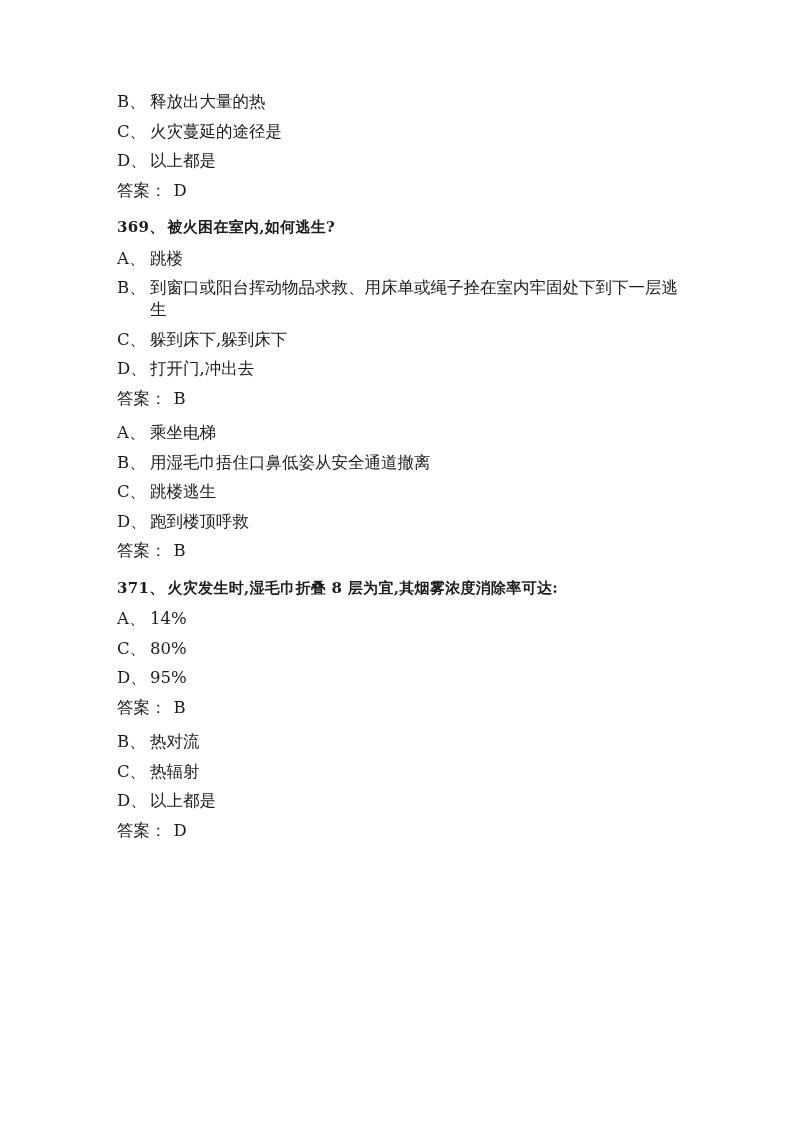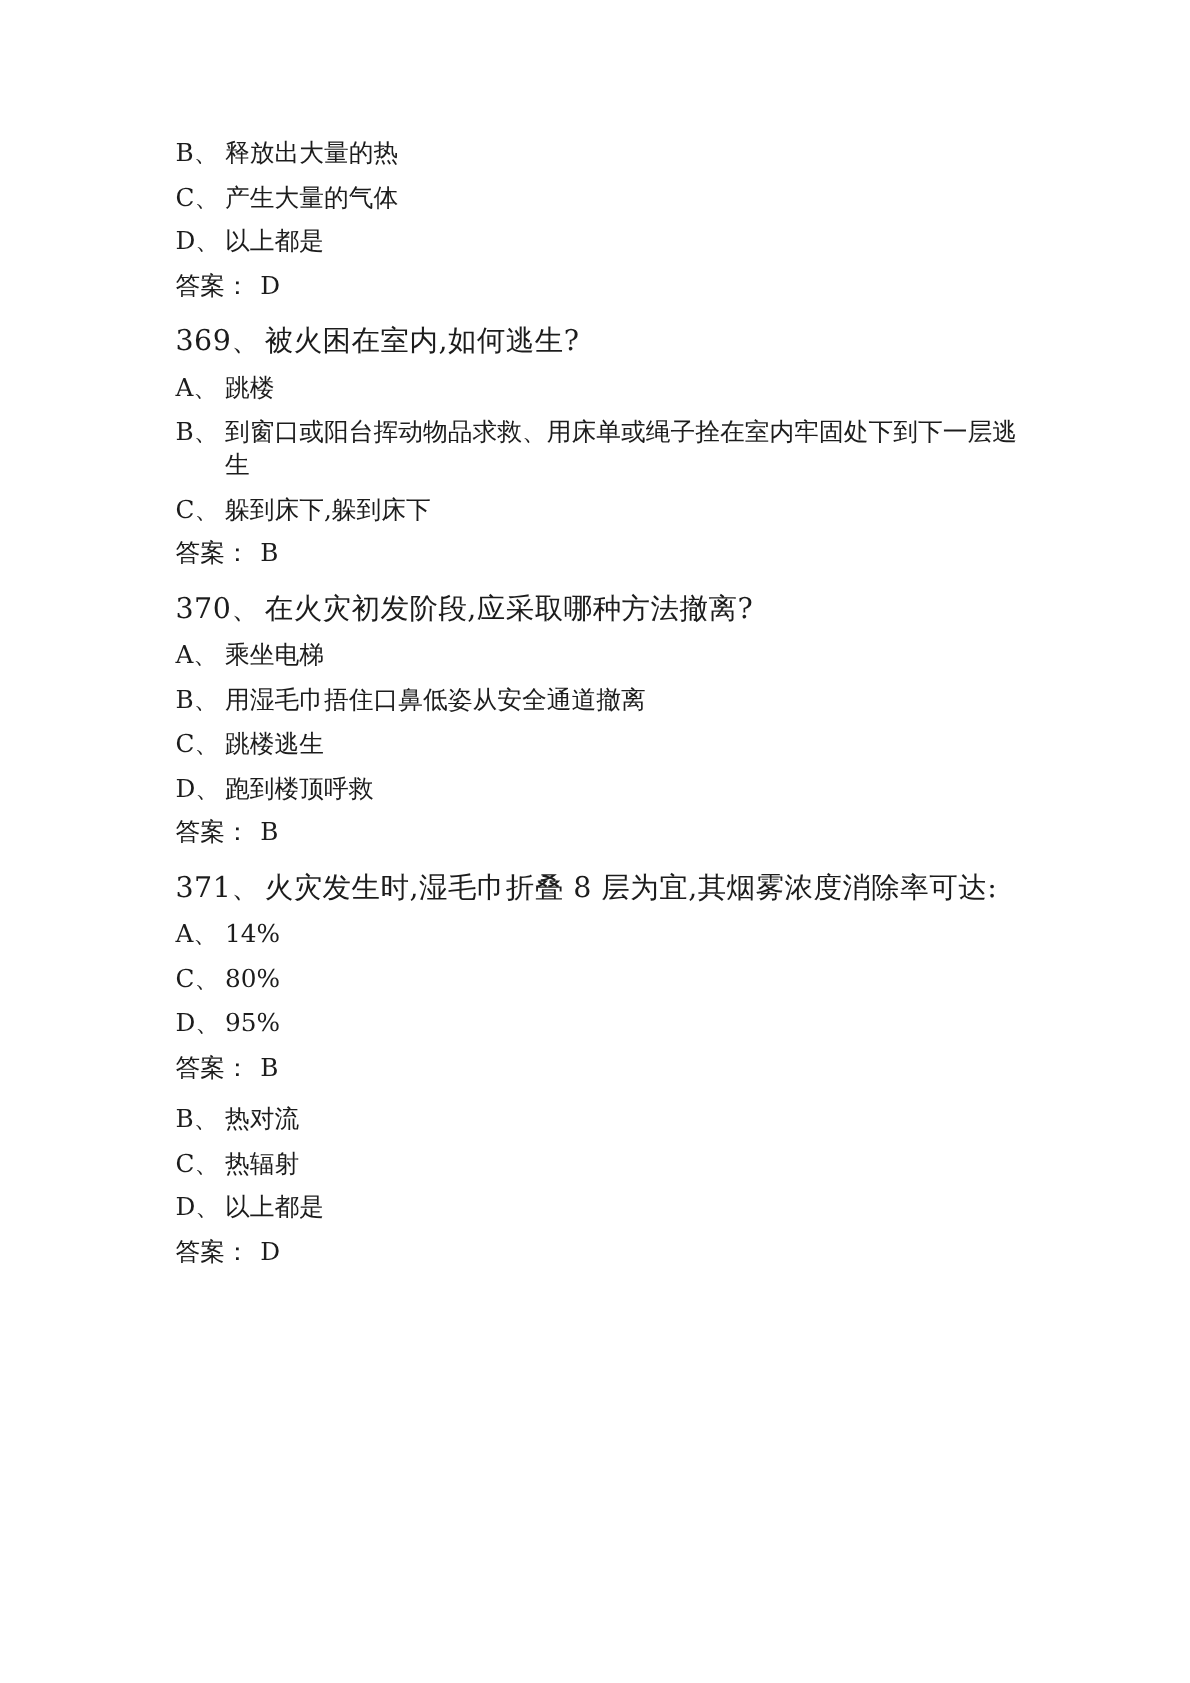--- a/index.html
+++ b/index.html
@@ -20,22 +20,22 @@
     overflow: hidden;
   }
   p {
     margin: 0 0 7.5px 0;
     line-height: 22px;
   }
   .question {
     margin-top: 12.5px;
   }
   .question-title {
-    font-weight: normal;
-    font-size: 19px;
+    font-weight: bold;
+    font-size: 15px;
     line-height: 26px;
     letter-spacing: 0.3px;
   }
   .question-number {
     margin-right: 3px;
   }
   .option-letter {
     display: inline-block;
     width: 33px;
     vertical-align: top;
@@ -53,21 +53,21 @@
 </head>
 <body>
 
 <div class="page">
 
   <div class="question-options" style="margin-top:0;">
     <p>
       <span class="option-letter">B、</span><span class="option-text">释放出大量的热</span>
     </p>
     <p>
-      <span class="option-letter">C、</span><span class="option-text">产生大量的气体</span>
+      <span class="option-letter">C、</span><span class="option-text">火灾蔓延的途径是</span>
     </p>
     <p>
       <span class="option-letter">D、</span><span class="option-text">以上都是</span>
     </p>
     <p>
       <span class="answer-label">答案：</span><span>D</span>
     </p>
   </div>
 
   <div class="question">
@@ -77,28 +77,28 @@
     <p>
       <span class="option-letter">A、</span><span class="option-text">跳楼</span>
     </p>
     <p>
       <span class="option-letter">B、</span><span class="option-text">到窗口或阳台挥动物品求救、用床单或绳子拴在室内牢固处下到下一层逃生</span>
     </p>
     <p>
       <span class="option-letter">C、</span><span class="option-text">躲到床下,躲到床下</span>
     </p>
     <p>
+      <span class="option-letter">D、</span><span class="option-text">打开门,冲出去</span>
+    </p>
+    <p>
       <span class="answer-label">答案：</span><span>B</span>
     </p>
   </div>
 
   <div class="question">
-    <p class="question-title">
-      <span class="question-number">370、</span><span>在火灾初发阶段,应采取哪种方法撤离?</span>
-    </p>
     <p>
       <span class="option-letter">A、</span><span class="option-text">乘坐电梯</span>
     </p>
     <p>
       <span class="option-letter">B、</span><span class="option-text">用湿毛巾捂住口鼻低姿从安全通道撤离</span>
     </p>
     <p>
       <span class="option-letter">C、</span><span class="option-text">跳楼逃生</span>
     </p>
     <p>

